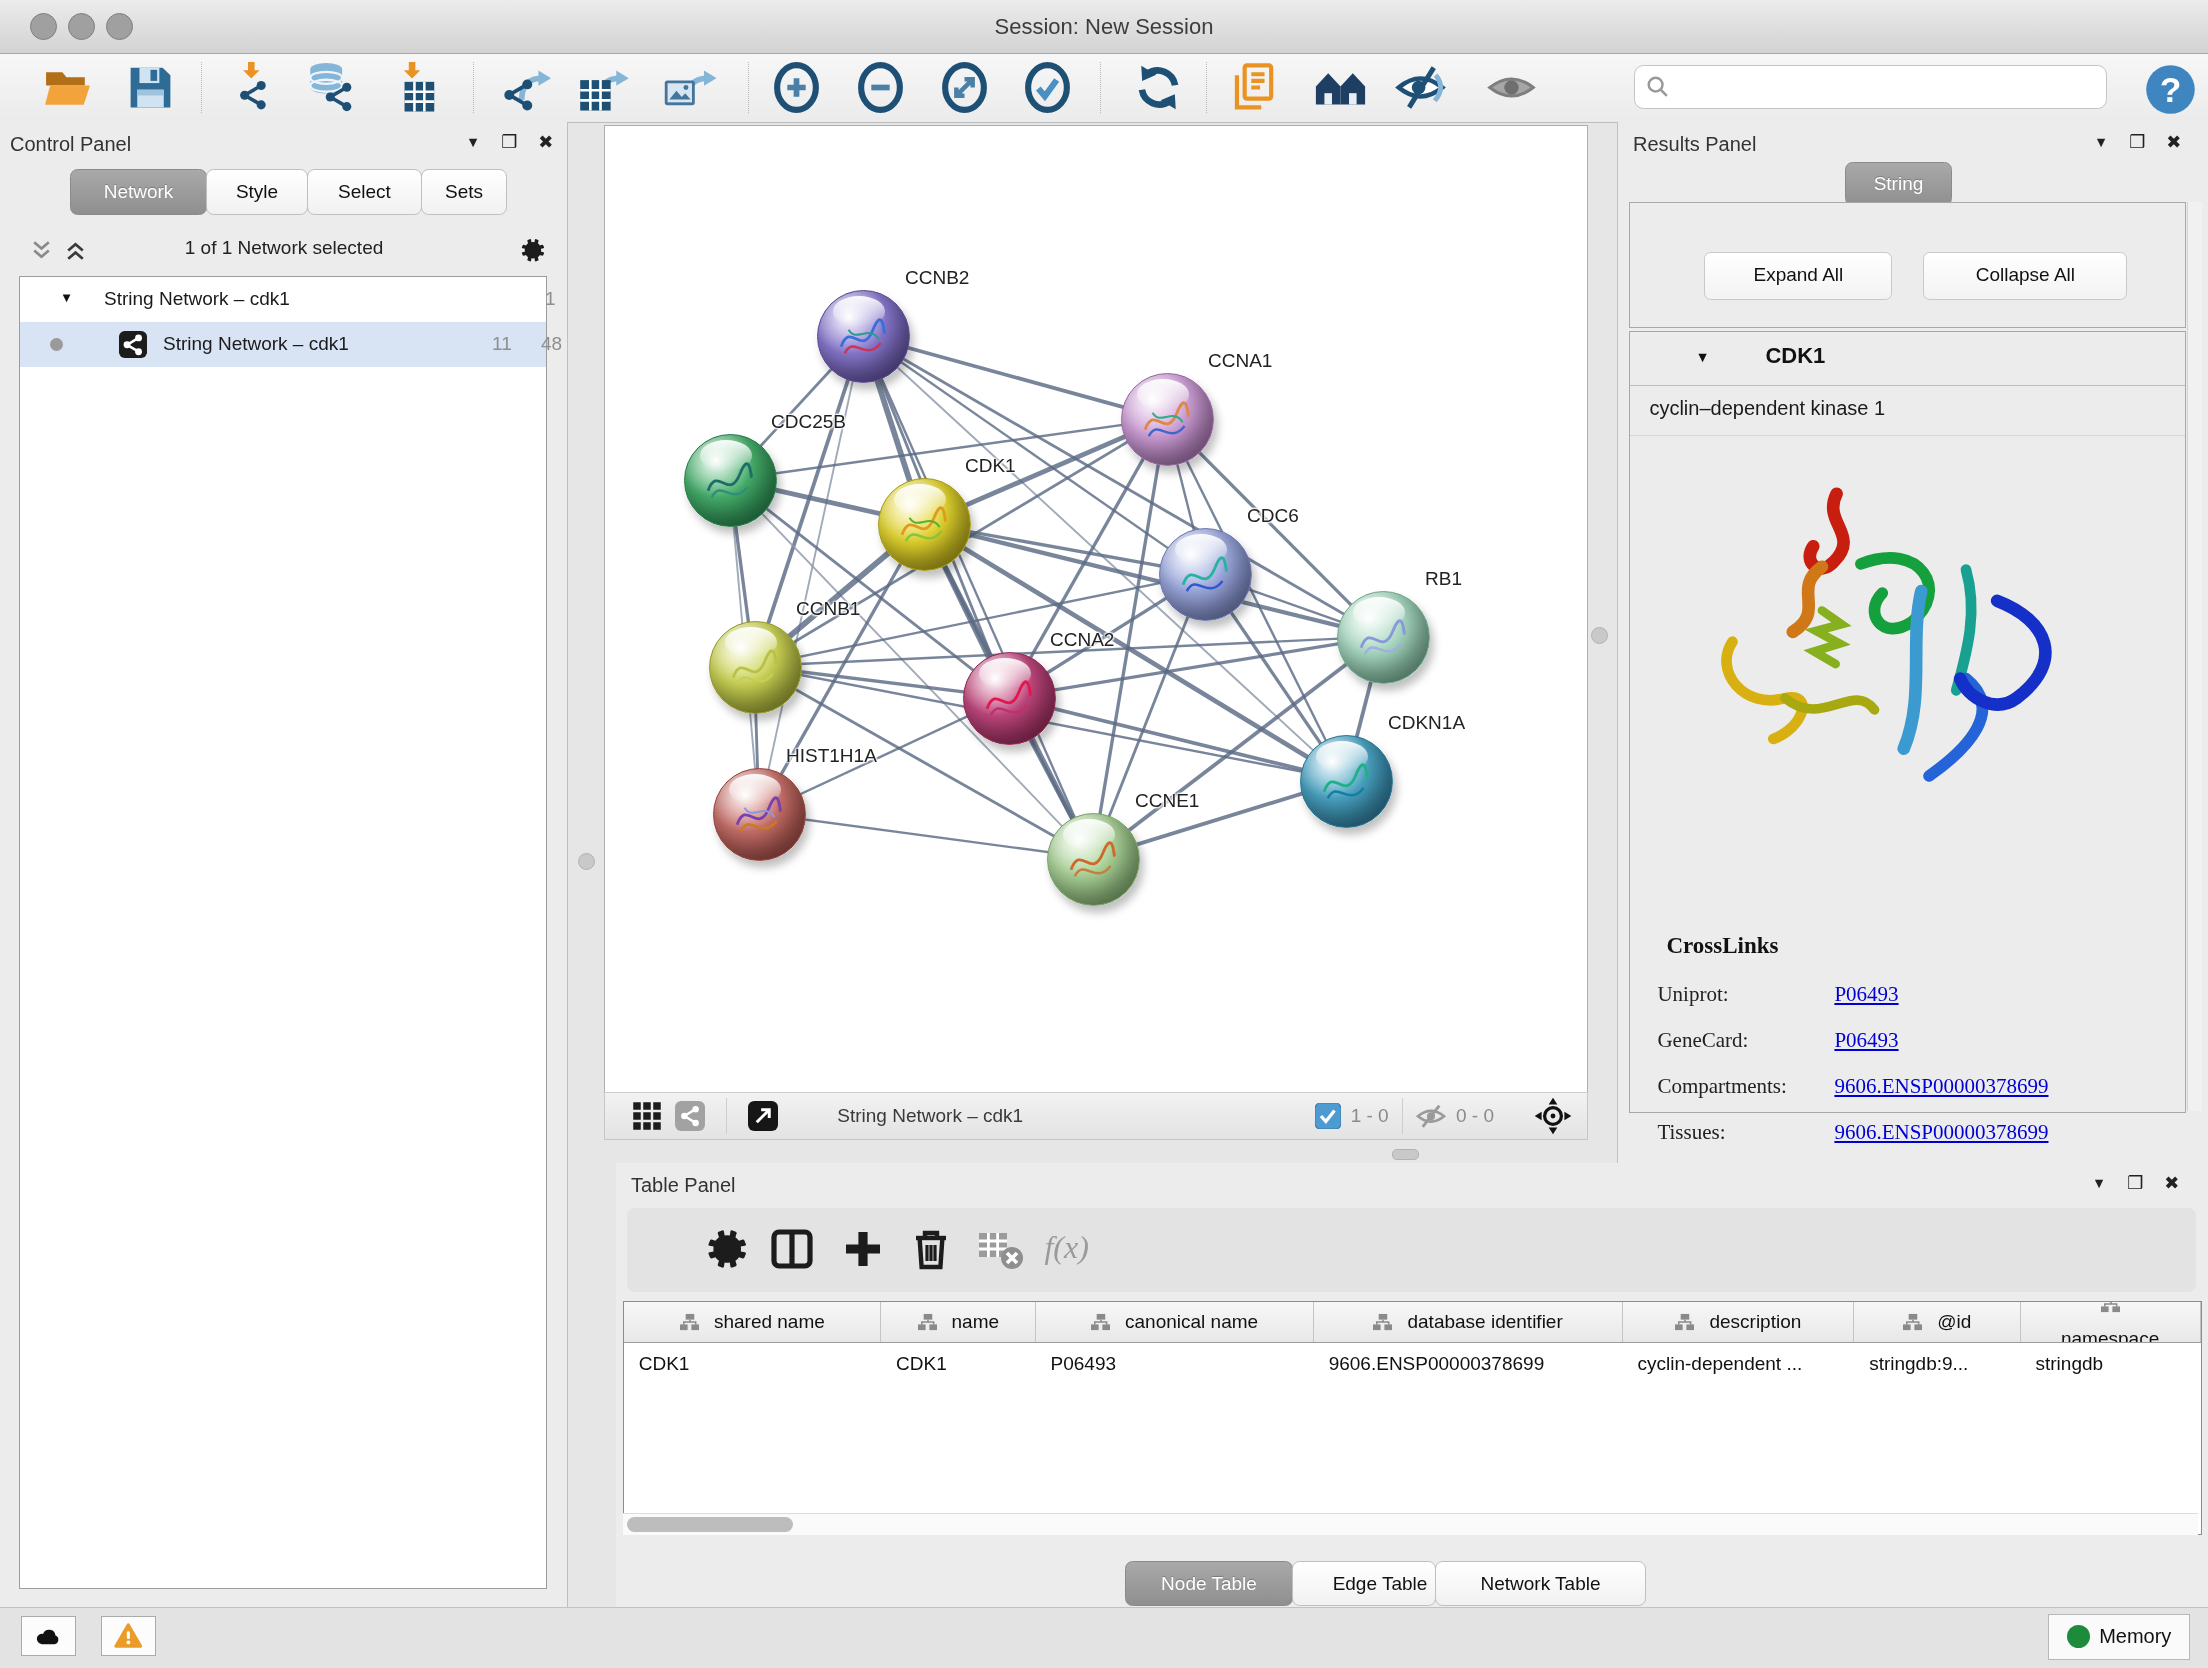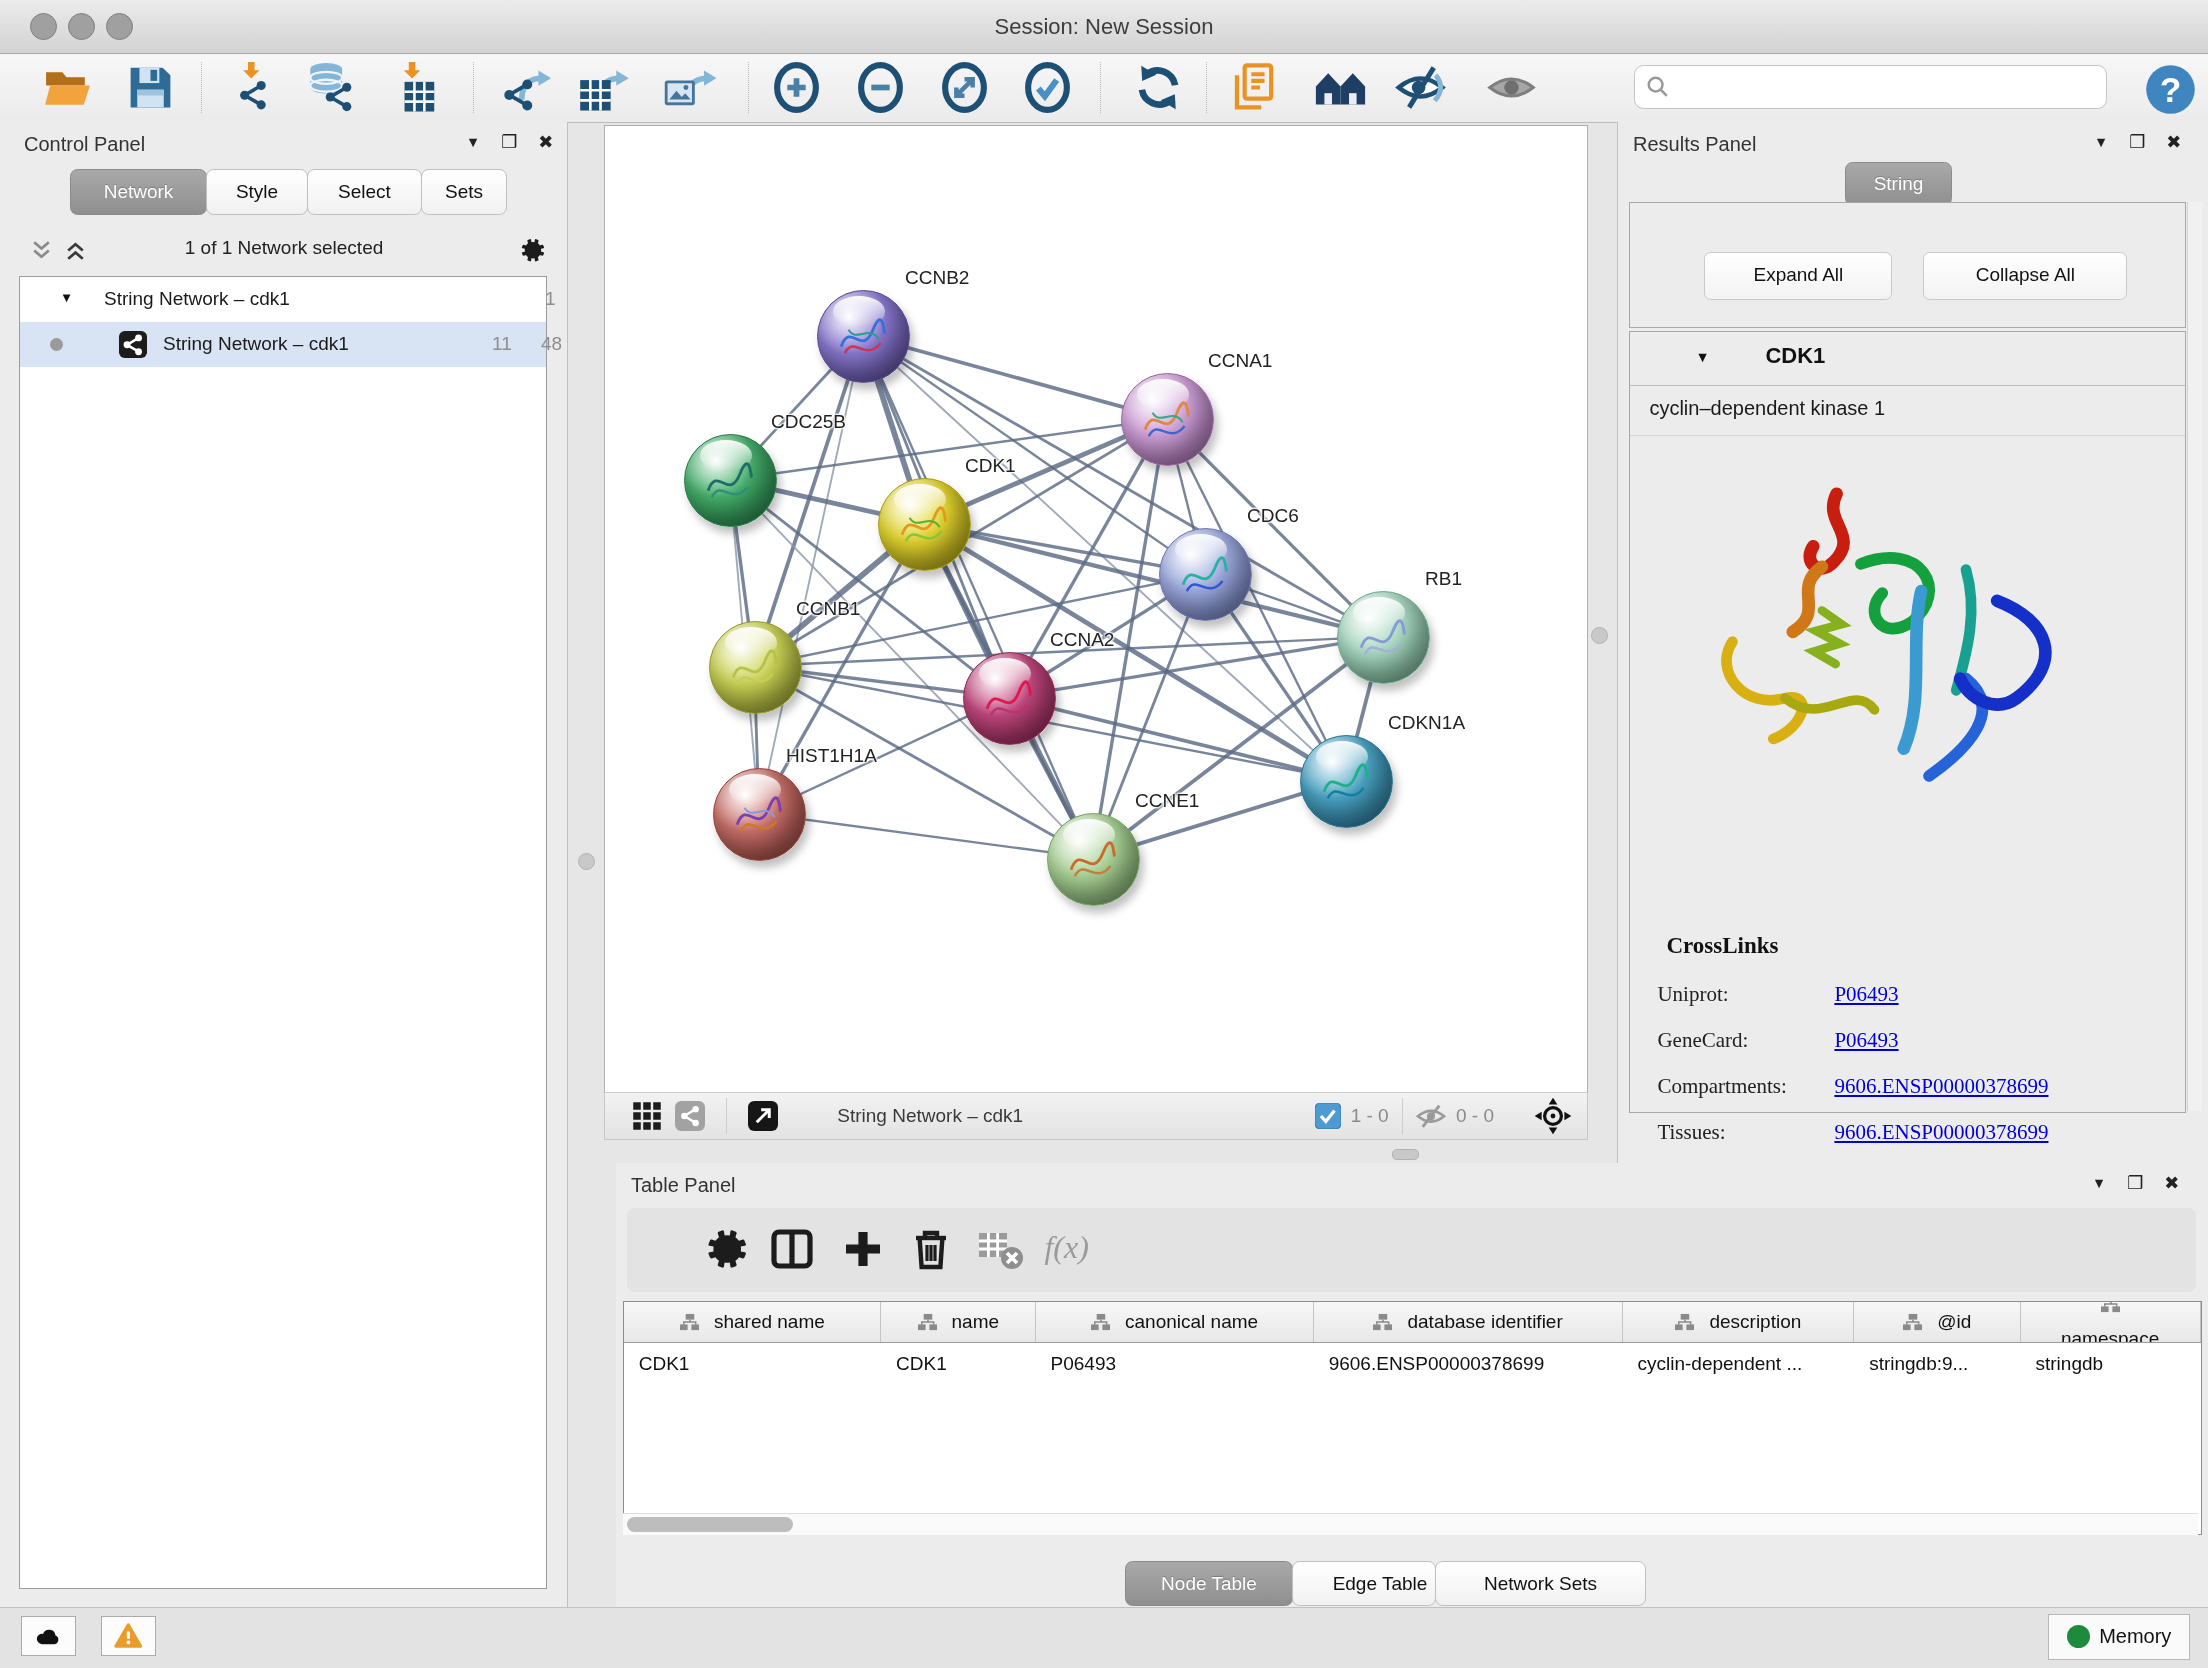--- a/index.html
+++ b/index.html
@@ -224,21 +224,21 @@
           <circle cx="14" cy="12" r="3.8" fill="#6f6f6f"></circle>
         </svg></span>
       <span class="tbsep" style="left: 201px;"></span>
       <span class="tbsep" style="left: 473px;"></span>
       <span class="tbsep" style="left: 748px;"></span>
       <span class="tbsep" style="left: 1100px;"></span>
       <span class="tbsep" style="left: 1206px;"></span>
     </div>
 
   <div id="cpanel" class="abs">
-    <div class="abs ptitle" style="left:24px;top:11.4px">Control Panel</div>
+    <div class="abs ptitle" style="left:10px;top:11.4px">Control Panel</div>
     <div class="abs pctrl" style="left:466px;top:11.4px">
       <span style="font-size:14.3px">▼</span>
       <span>❒</span>
       <span>✖</span>
     </div>
     <div id="cp-tabs" class="abs"><span class="tab sel" style="width: 137px;">Network</span><span class="tab" style="width: 102px;">Style</span><span class="tab" style="width: 115px;">Select</span><span class="tab" style="width: 86px;">Sets</span></div>
     <div id="cp-sub" class="abs">
       <span class="abs" style="left:28.5px;top:13.3px">
         <svg width="25" height="25" viewBox="0 0 24 24" fill="none" stroke="#8a8a8a" stroke-width="2.6">
             <path d="M5,4 l7,6 7,-6 M5,12 l7,6 7,-6"></path>
@@ -669,21 +669,21 @@
           <div class="td" style="width: 281px;">P06493</div>
           <div class="td" style="width: 312px;">9606.ENSP00000378699</div>
           <div class="td" style="width: 234px;">cyclin-dependent ...</div>
           <div class="td" style="width: 168px;">stringdb:9...</div>
           <div class="td" style="width: 182px;">stringdb</div>
         </div>
     </div>
     <div id="hscroll" class="abs">
       <div id="hthumb" class="abs"></div>
     </div>
-    <div id="t-tabs" class="abs"><span class="tab sel" style="width: 168px;">Node Table</span><span class="tab" style="width: 144px; padding-left: 32px;">Edge Table</span><span class="tab" style="width: 211px;">Network Sets</span></div>
+    <div id="t-tabs" class="abs"><span class="tab sel" style="width: 168px;">Node Table</span><span class="tab" style="width: 144px; padding-left: 32px;">Edge Table</span><span class="tab" style="width: 211px;">Network Table</span></div>
   </div>
 
   <div id="statusbar" class="abs">
     <span class="sbtn" style="left:21px;width:55px">
       <svg width="28.5" height="23" viewBox="0 0 24 20">
           <path d="M6.5,17.5 a4.5,4.5 0 1 1 1,-8.9 a5.6,5.6 0 0 1 10.8,1.4 a3.9,3.9 0 0 1 -.9,7.5 Z" fill="#111"></path>
         </svg>
       </span>
     <span class="sbtn" style="left:101px;width:55px">
       <svg width="28.5" height="27" viewBox="0 0 24 22">

